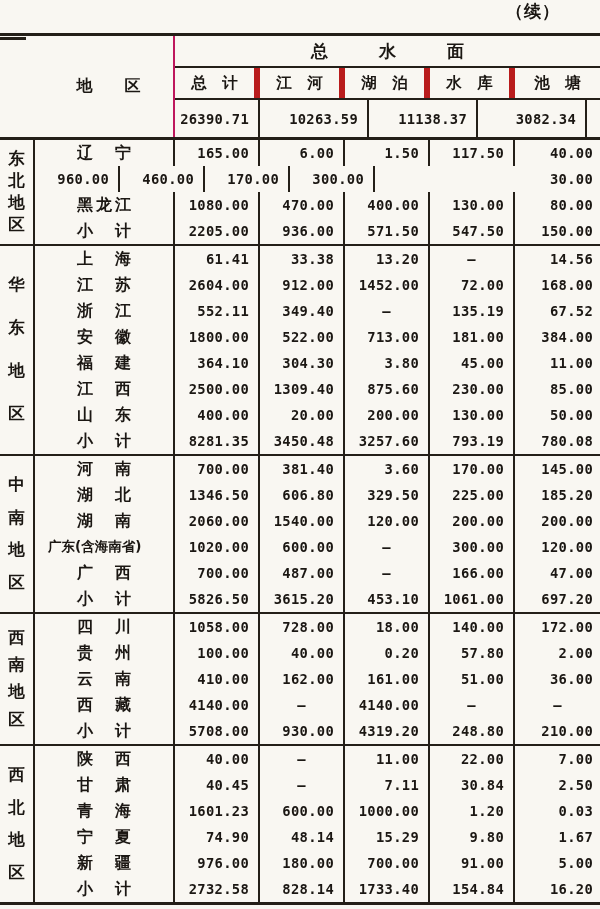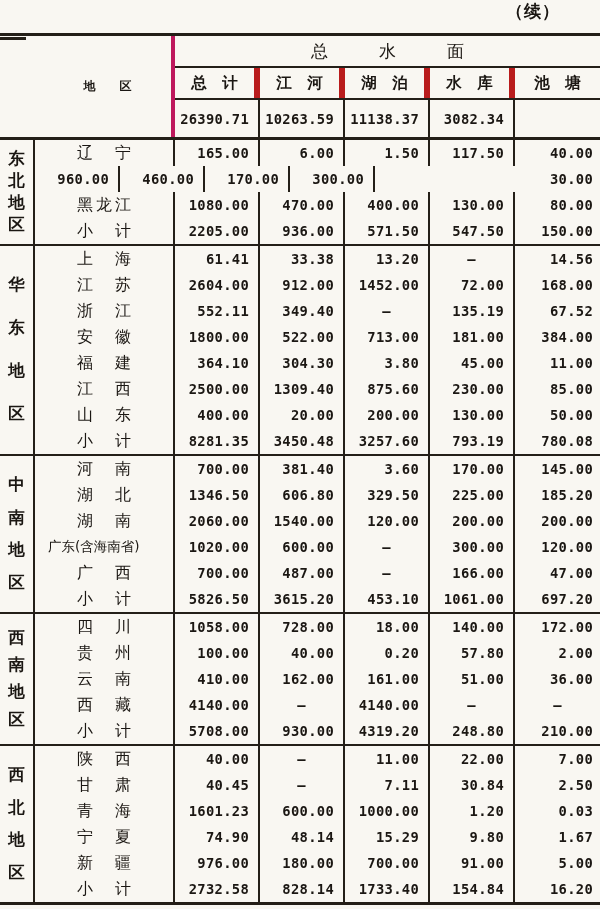--- a/index.html
+++ b/index.html
@@ -26,44 +26,44 @@
   
   .header {
     display: flex;
     border-top: 3px solid #241f18;
     border-bottom: 3px solid #241f18;
     height: 101px;
     box-sizing: content-box;
   }
   .header-left {
     width: 190px; box-sizing: border-box;
-    border-right: 4px solid #be185d;
+    border-right: 2px solid #be185d;
     display: flex; align-items: center; justify-content: center;
-    font-size: 12px; font-weight: bold; margin-left: 44px;
+    font-size: 16px; font-weight: bold; margin-left: 44px;
   }
   .header-right { flex: 1; display: flex; flex-direction: column; }
   .h-group {
     height: 32px; box-sizing: border-box;
     border-bottom: 2px solid #241f18;
     display: flex; align-items: center; justify-content: center;
-    font-size: 17px; font-weight: normal;
+    font-size: 17px; font-weight: bold;
   }
   .h-cols {
     height: 32px; box-sizing: border-box;
     border-bottom: 2px solid #241f18;
     display: flex;
   }
   .h-col {
     width: 85px; box-sizing: border-box;
     border-right: 6px solid #b91c1c;
     display: flex; align-items: center; justify-content: center;
     font-size: 15.5px; font-weight: bold;
   }
   .h-col.last { flex: 1; border-right: none; }
-  .h-totals { height: 37px; display: flex; }
+  .h-totals { height: 37px; display: flex; gap: 24px; }
 
   
   .num {
     width: 85px; box-sizing: border-box; height: 100%;
     border-right: 2px solid #241f18;
     display: flex; align-items: center; justify-content: flex-end;
     padding-right: 9px;
     font-family: "DejaVu Sans Mono", monospace;
     font-size: 13.8px; font-weight: bold;
     letter-spacing: 0.3px;
@@ -83,21 +83,21 @@
     padding: 5px 0;
     font-size: 16.5px; font-weight: bold; line-height: 1;
   }
   .rows { flex: 1; display: flex; flex-direction: column; }
   .row { height: 26px; display: flex; }
   .province {
     width: 140px; box-sizing: border-box; height: 100%;
     border-right: 2px solid #241f18;
     display: flex; align-items: center;
     padding-left: 42px;
-    font-size: 16px; font-weight: normal; letter-spacing: 3px;
+    font-size: 16px; font-weight: bold; letter-spacing: 3px;
     white-space: nowrap;
   }
   .province.long { padding-left: 13px; font-size: 13.5px; letter-spacing: 0; }
 </style>
 </head>
 <body>
 
 <div class="page">
 
   <div class="cont-mark">（续）</div>

